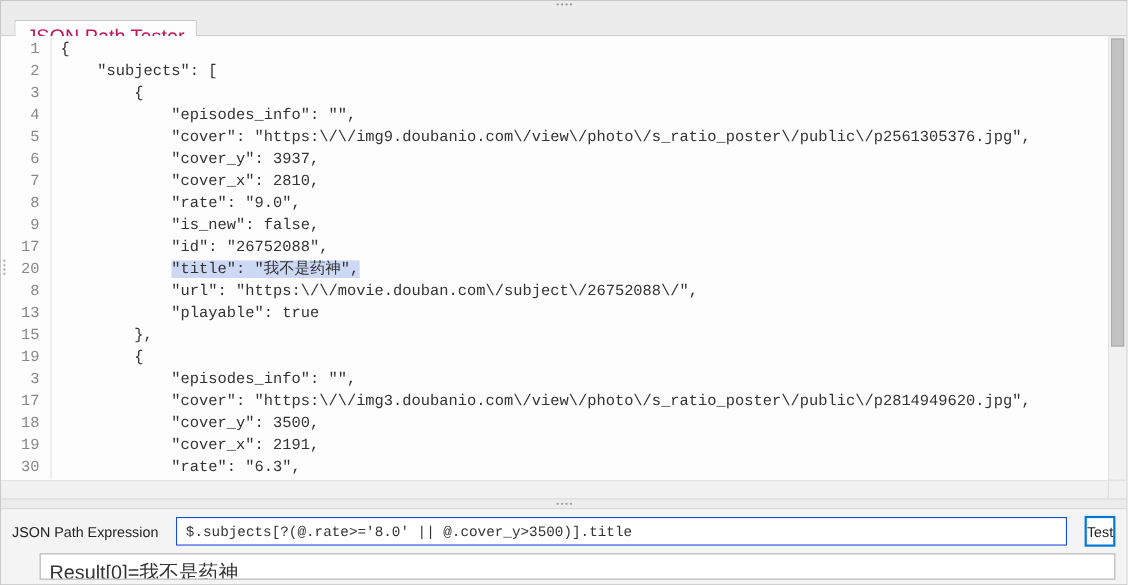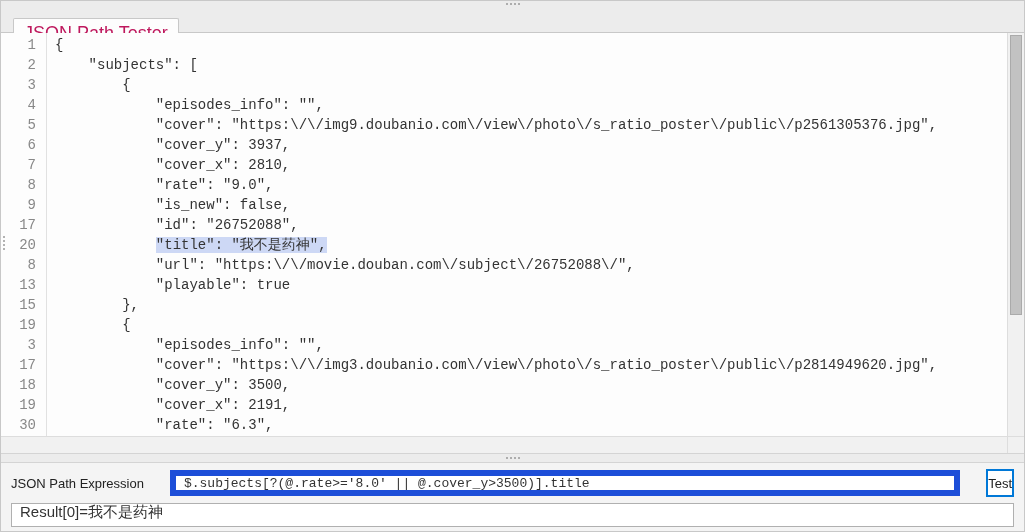--- a/index.html
+++ b/index.html
@@ -12,25 +12,25 @@
   .tab.active { box-shadow: inset 0 -2px 0 #3a7bd5; }
   .editor { flex: 1; display: flex; background: #fdfdfd; overflow: auto; font-family: Consolas, "Courier New", monospace; font-size: 14px; line-height: 20px; color: #333; }
   .gutter { width: 46px; text-align: right; padding: 2px 10px 2px 4px; color: #888; user-select: none; border-right: 1px solid #e1e1e1; background: #fdfdfd; }
   .gutter .ln { height: 20px; }
   .code { padding: 2px 8px; white-space: pre; }
   .code .row { height: 20px; }
   .hl { background: #cdd8f5; }
   .grip-h { height: 10px; display:flex; justify-content:center; align-items:center; border-top:1px solid #d4d4d4; border-bottom:1px solid #d4d4d4; background:#ececec; cursor: row-resize; gap:2px;}
   .grip-h .dot { width:2px; height:2px; background:#999; border-radius:50%; }
   .bottom-panel { background: #f4f4f4; padding: 6px 10px 4px 10px; display:flex; flex-direction:column; gap:6px; }
-  .expr-row { display:flex; align-items:center; gap:26px; }
+  .expr-row { display:flex; align-items:center; gap:16px; }
   .expr-label { font-size: 13px; color: #222; white-space: nowrap; }
-  .expr-input { flex:1; height: 26px; border:6px solid #1d4ed8; background:#fff; padding: 2px 8px; font-family: Consolas, "Courier New", monospace; font-size: 13px; color:#333; }
+  .expr-input { flex:1; height: 26px; border:1px solid #1d4ed8; background:#fff; padding: 2px 8px; font-family: Consolas, "Courier New", monospace; font-size: 13px; color:#333; }
   .test-btn { height: 28px; padding: 0 0; border: 2px solid #0078d7; background:#fff; color:#222; font-size:13px; cursor:pointer; }
-  .result-box { border:1px solid #b0b0b0; background:#fff; padding: 4px 8px; font-size:15px; color:#333; height: 24px; display:flex; align-items:flex-end; overflow:hidden; }
+  .result-box { border:1px solid #b0b0b0; background:#fff; padding: 4px 8px; font-size:18px; color:#333; height: 24px; display:flex; align-items:flex-start; overflow:hidden;margin-left:25px; }
   .left-grip { position:absolute; left:2px; top:50%; transform:translateY(-50%); display:flex; flex-direction:column; gap:2px;}
   .left-grip .dot { width:2px; height:2px; background:#999; border-radius:50%; }
   .editor-outer { position:relative; flex:1; display:flex; min-height:0;}
   .scrollbar-v { width:17px; background:#f1f1f1; border-left:1px solid #ddd; display:flex; flex-direction:column;}
   .scrollbar-v .thumb { background:#c2c2c2; border:1px solid #aaa; margin:2px; flex:0 0 280px;}
   .scrollbar-h { height:17px; background:#f1f1f1; border-top:1px solid #ddd;}
   .scroll-corner{width:17px;height:17px;background:#f1f1f1;border-left:1px solid #ddd;border-top:1px solid #ddd;}
   .editor-main{flex:1;display:flex;flex-direction:column;min-width:0;}
   .editor-inner{flex:1;display:flex;overflow:hidden;}
 </style>

